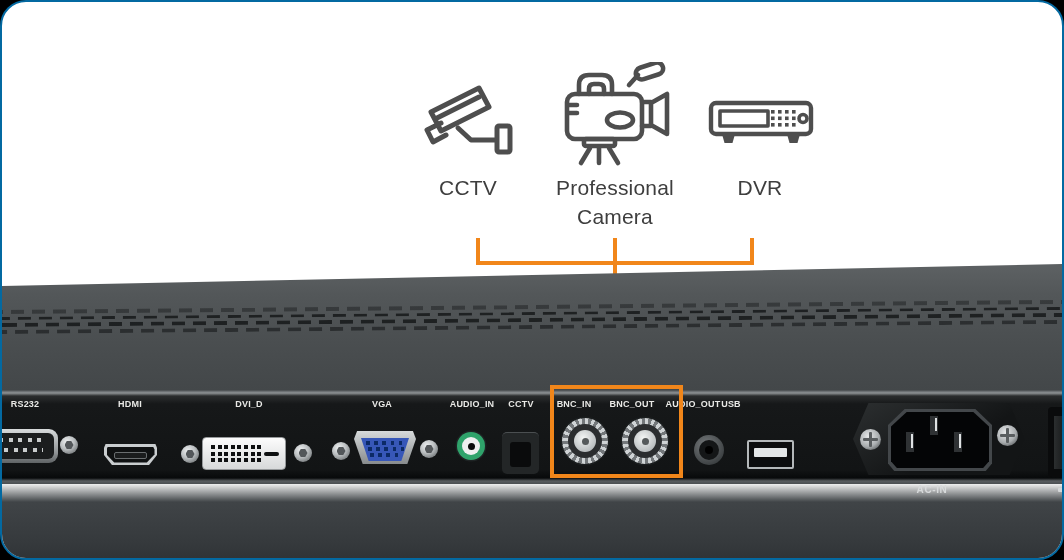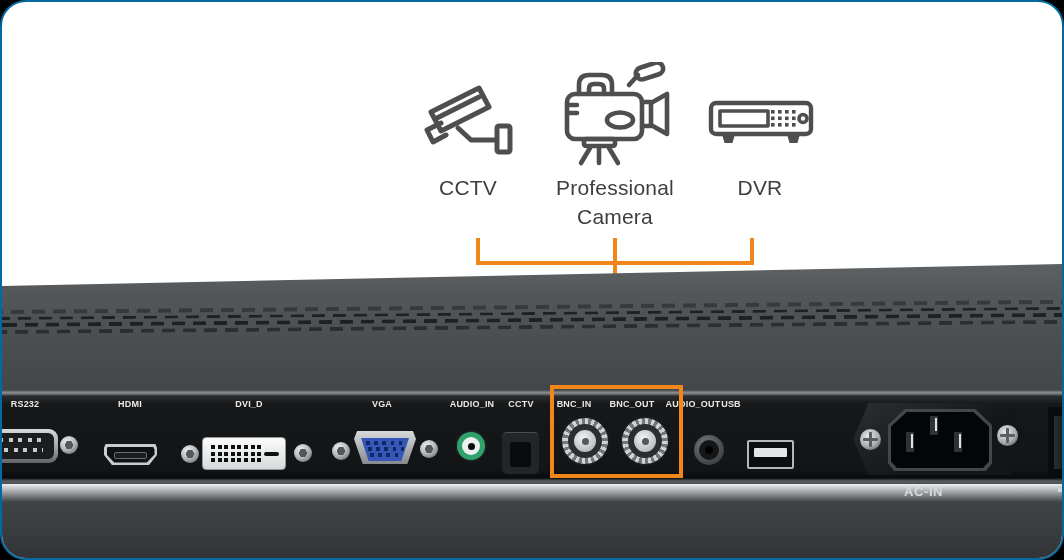--- a/index.html
+++ b/index.html
@@ -108,22 +108,22 @@
   
   .ac-flange{position:absolute;left:851px;top:401px;width:172px;height:72px;
        background:linear-gradient(150deg,#2c2f30,#131516 60%);
        clip-path:polygon(0 50%,9% 0,91% 0,100% 50%,91% 100%,9% 100%);}
   .ac-recess{position:absolute;left:886px;top:407px;width:104px;height:62px;
        background:#43474a;clip-path:polygon(0 26%,16% 0,84% 0,100% 26%,100% 88%,94% 100%,6% 100%,0 88%);}
   .ac-recess-in{position:absolute;inset:3px;background:#040506;
        clip-path:polygon(0 26%,16% 0,84% 0,100% 26%,100% 88%,94% 100%,6% 100%,0 88%);}
   .pin{position:absolute;width:8px;background:#2f3234;}
   .pin::after{content:"";position:absolute;right:1px;top:2px;width:2px;height:70%;background:#dfe2e3;}
-  .acin-label{position:absolute;left:902px;top:482px;width:56px;text-align:left;
-       font-size:13px;font-weight:700;color:#d8dadb;letter-spacing:.6px;}
+  .acin-label{position:absolute;left:902px;top:482px;width:56px;text-align:center;
+       font-size:10px;font-weight:700;color:#d8dadb;letter-spacing:.6px;}
 
   
   .pswitch{position:absolute;left:1046px;top:405px;width:20px;height:70px;background:#0a0b0c;border-radius:4px 0 0 4px;}
   .pswitch-in{position:absolute;left:6px;top:9px;width:14px;height:53px;
        background:linear-gradient(90deg,#2b2e2f,#121415);}
   .stray-dash{position:absolute;left:1056px;top:486px;width:9px;height:3.5px;background:#d4d7d8;border-radius:1px;}
 </style>
 </head>
 <body>
 

